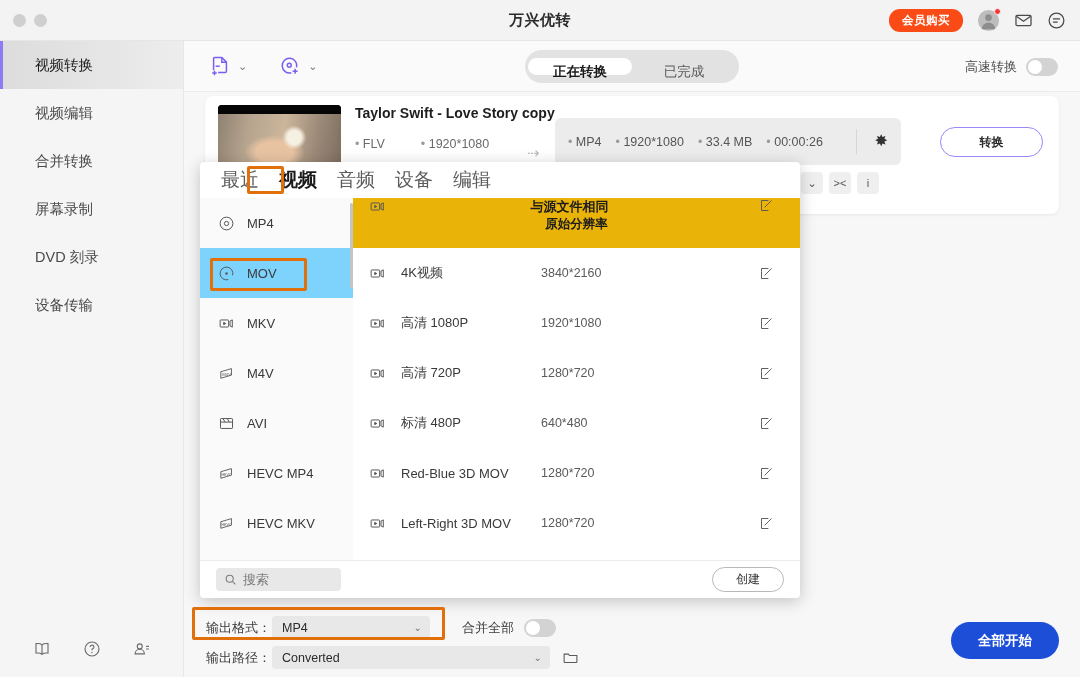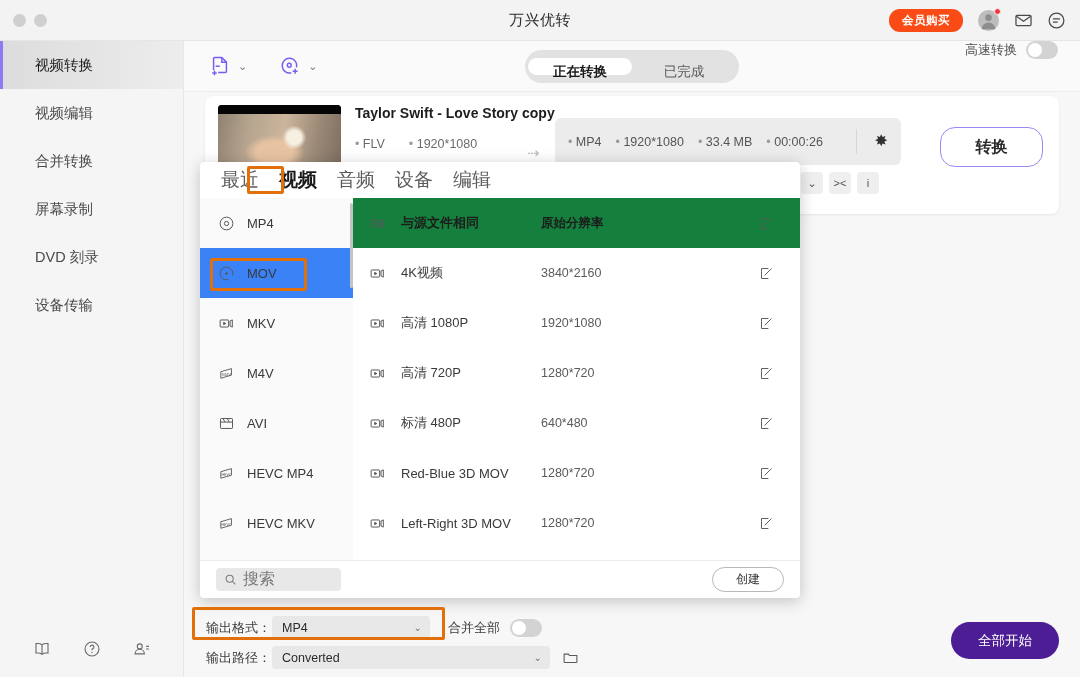--- a/index.html
+++ b/index.html
@@ -13,21 +13,21 @@
   
   .titlebar {
     position: absolute; left: 0; top: 0; width: 1080px; height: 41px;
     background: #f3f3f3; border-bottom: 1px solid #e6e6e6;
     display: flex; align-items: center;
   }
   .traffic { display: flex; gap: 8px; margin-left: 13px; }
   .dot { width: 13px; height: 13px; border-radius: 50%; background: #cfcfcf; }
   .app-title {
     position: absolute; left: 0; right: 0; text-align: center;
-    font-size: 15px; color: #2b2b2b; font-weight: 400; letter-spacing: .5px;
+    font-size: 15px; color: #2b2b2b; font-weight: 700; letter-spacing: .5px;
   }
   .tb-right {
     position: absolute; right: 14px; top: 0; height: 41px;
     display: flex; align-items: center; gap: 14px;
   }
   .vip-btn {
     background: #fa4b16; color: #fff; font-size: 11.5px; font-weight: 700;
     border-radius: 11px; padding: 4px 13px; border: none; cursor: pointer;
     letter-spacing: .5px;
   }
@@ -77,21 +77,21 @@
     align-items: center; padding: 3px; width: 214px;
   }
   .seg-item {
     flex: 1; height: 17px; line-height: 27px; text-align: center;
     font-size: 13.5px; color: #5a5a5a; border-radius: 14px; cursor: pointer;
   }
   .seg-item.on { background: #fff; color: #1a1a1a; font-weight: 600; }
 
   .hispeed {
     position: absolute; right: 22px; top: 0; height: 51px; display: flex;
-    align-items: flex-start; gap: 9px; font-size: 13px; color: #4d4d4d;
+    align-items: center; gap: 9px; font-size: 13px; color: #4d4d4d;
   }
   .switch {
     width: 32px; height: 18px; border-radius: 9px; background: #d3d3d3;
     position: relative; cursor: pointer;
   }
   .switch .knob {
     position: absolute; left: 2px; top: 2px; width: 14px; height: 14px;
     border-radius: 50%; background: #fff;
   }
 
@@ -109,63 +109,63 @@
     height: 51px;
     background:
       radial-gradient(circle at 62% 46%, #f6f0e2 0 7px, rgba(246,240,226,0) 12px),
       radial-gradient(ellipse at 46% 75%, #e8c3a2 0 18px, rgba(232,195,162,0) 30px),
       linear-gradient(100deg,#8f8272 0%, #b7a58f 26%, #cbb59b 52%, #9c8a78 78%, #7d6e60 100%);
   }
   .fname {
     position: absolute; left: 150px; top: 9px; font-size: 14px;
     font-weight: 700; color: #1d1d1f;
   }
-  .meta { position: absolute; left: 150px; top: 41px; display: flex; gap: 24px;
+  .meta { position: absolute; left: 150px; top: 41px; display: flex; gap: 36px;
     font-size: 12.5px; color: #6a6a6a; text-align: center; }
   .meta span::before { content: "• "; color: #9a9a9a; }
   .arrow { position: absolute; left: 322px; top: 48px; color: #bdbdbd; font-size: 15px; }
   .target {
     position: absolute; left: 350px; top: 22px; width: 346px; height: 47px;
     background: #ececec; border-radius: 6px; display: flex; align-items: center;
   }
   .target .tmeta { display: flex; gap: 14px; font-size: 12.5px; color: #555; padding-left: 13px; }
   .target .tmeta span::before { content: "• "; color: #9a9a9a; }
   .gear { position: absolute; right: 13px; top: 13px; font-size: 16px; color: #333; cursor: pointer; }
   .gear-div { position: absolute; right: 44px; top: 11px; width: 1px; height: 25px; background: #d6d6d6; }
   .subrow { position: absolute; left: 596px; top: 76px; display: flex; gap: 6px; align-items: center; }
   .sqbtn {
     width: 22px; height: 22px; background: #efefef; border-radius: 4px;
     display: flex; align-items: center; justify-content: center;
     font-size: 11px; color: #555; cursor: pointer;
   }
   .convert-btn {
-    position: absolute; right: 16px; top: 31px; width: 103px; height: 40px;
+    position: absolute; right: 16px; top: 31px; width: 103px; height: 30px;
     border: 1.4px solid #9b87f7; border-radius: 15px; background: #fff;
-    color: #2a2a2a; font-size: 16px; font-weight: 700; cursor: pointer;
+    color: #2a2a2a; font-size: 12px; font-weight: 700; cursor: pointer;
   }
 
   
   .outbar {
     position: absolute; left: 0; bottom: 0; width: 896px; height: 73px;
     background: #f7f7f7;
   }
   .outrow { position: absolute; display: flex; align-items: center; font-size: 13px; color: #3c3c3c; }
   .outrow.r1 { left: 22px; top: 12px; }
   .outrow.r2 { left: 22px; top: 42px; }
   .sel {
     position: relative; background: #e8e8e8; border-radius: 4px; height: 23px;
     display: flex; align-items: center; padding: 0 22px 0 10px;
     font-size: 12.5px; color: #2b2b2b; cursor: pointer;
   }
   .sel .cv { position: absolute; right: 8px; font-size: 10px; color: #777; }
   .lbl { width: 66px; color: #3c3c3c; }
   .startall {
     position: absolute; right: 21px; top: 18px; width: 108px; height: 37px;
-    background: #4c1d95; border: none; border-radius: 19px; color: #fff;
-    font-size: 13.5px; font-weight: 400; cursor: pointer;
+    background: #1d4ed8; border: none; border-radius: 19px; color: #fff;
+    font-size: 13.5px; font-weight: 700; cursor: pointer;
   }
 
   
   .panel {
     position: absolute; left: 200px; top: 162px; width: 600px; height: 436px;
     background: #fff; border-radius: 4px; box-shadow: 0 3px 16px rgba(0,0,0,.22);
     overflow: hidden;
   }
   .ptabs { height: 36px; display: flex; align-items: center; padding-left: 13px; gap: 4px; }
   .ptab {
@@ -176,45 +176,45 @@
     position: absolute; left: 9px; right: 9px; bottom: -5px; height: 2px; background: #9b87f7;
   }
   .pbody { position: absolute; left: 0; top: 36px; width: 600px; height: 362px; display: flex; }
   .plist {
     width: 153px; height: 362px; background: #fafafa; position: relative; overflow: hidden;
   }
   .pitem {
     height: 50px; display: flex; align-items: center; padding-left: 18px; gap: 12px;
     font-size: 13px; color: #3a3a3a; cursor: pointer;
   }
-  .pitem.on { background: #3b82f6; }
+  .pitem.on { background: #7dd3fc; }
   .plist-sb {
     position: absolute; right: 0px; top: 5px; width: 3px; height: 85px;
     background: #c4c4c4; border-radius: 2px; cursor: pointer;
   }
   .pright { flex: 1; height: 362px; background: #fff; position: relative; overflow: hidden; }
   .prow {
     height: 50px; display: flex; align-items: center; cursor: pointer;
   }
-  .prow.on { background: #15803d; }
+  .prow.on { background: #eab308; flex-direction: column; }
   .prow .nm { width: 140px; margin-left: 48px; font-size: 13px; color: #3a3a3a; }
   .prow.on .nm { font-weight: 600; color: #1c1c1c; }
   .prow .rs { font-size: 12.5px; color: #5b5b5b; }
   .prow.on .rs { font-weight: 600; color: #1c1c1c; }
   .prow .ed { position: absolute; right: 26px; }
   .prow .vicon { position: absolute; left: 16px; }
   .pfoot {
     position: absolute; left: 0; bottom: 0; width: 600px; height: 38px;
     border-top: 1px solid #ececec; display: flex; align-items: center;
     justify-content: space-between; padding: 0 16px;
   }
   .search {
     width: 125px; height: 23px; background: #e8e8e8; border-radius: 4px;
     display: flex; align-items: center; gap: 6px; padding-left: 8px;
-    font-size: 16px; color: #787878; cursor: text;
+    font-size: 13px; color: #787878; cursor: text;
   }
   .create {
     width: 72px; height: 25px; border: 1px solid #b8b8b8; border-radius: 13px;
     background: #fff; font-size: 12px; color: #333; cursor: pointer;
   }
 
   
   .hl { position: absolute; border: 3px solid #e2700a; border-radius: 2px; pointer-events: none; }
   svg { display: block; }
 </style>
@@ -368,21 +368,21 @@
       <button class="convert-btn">转换</button>
     </div>
 
     <div class="outbar">
       <div class="outrow r1">
         <span class="lbl">输出格式：</span>
         <div class="sel" style="width:158px">
           <span>MP4</span>
           <span class="cv">⌄</span>
         </div>
-        <span style="margin-left:18px">合并全部</span>
+        <span style="margin-left:32px">合并全部</span>
         <div class="switch" style="margin-left:10px">
             <div class="knob"></div>
           </div>
       </div>
       <div class="outrow r2">
         <span class="lbl">输出路径：</span>
         <div class="sel" style="width:278px">
           <span>Converted</span>
           <span class="cv">⌄</span>
         </div>

